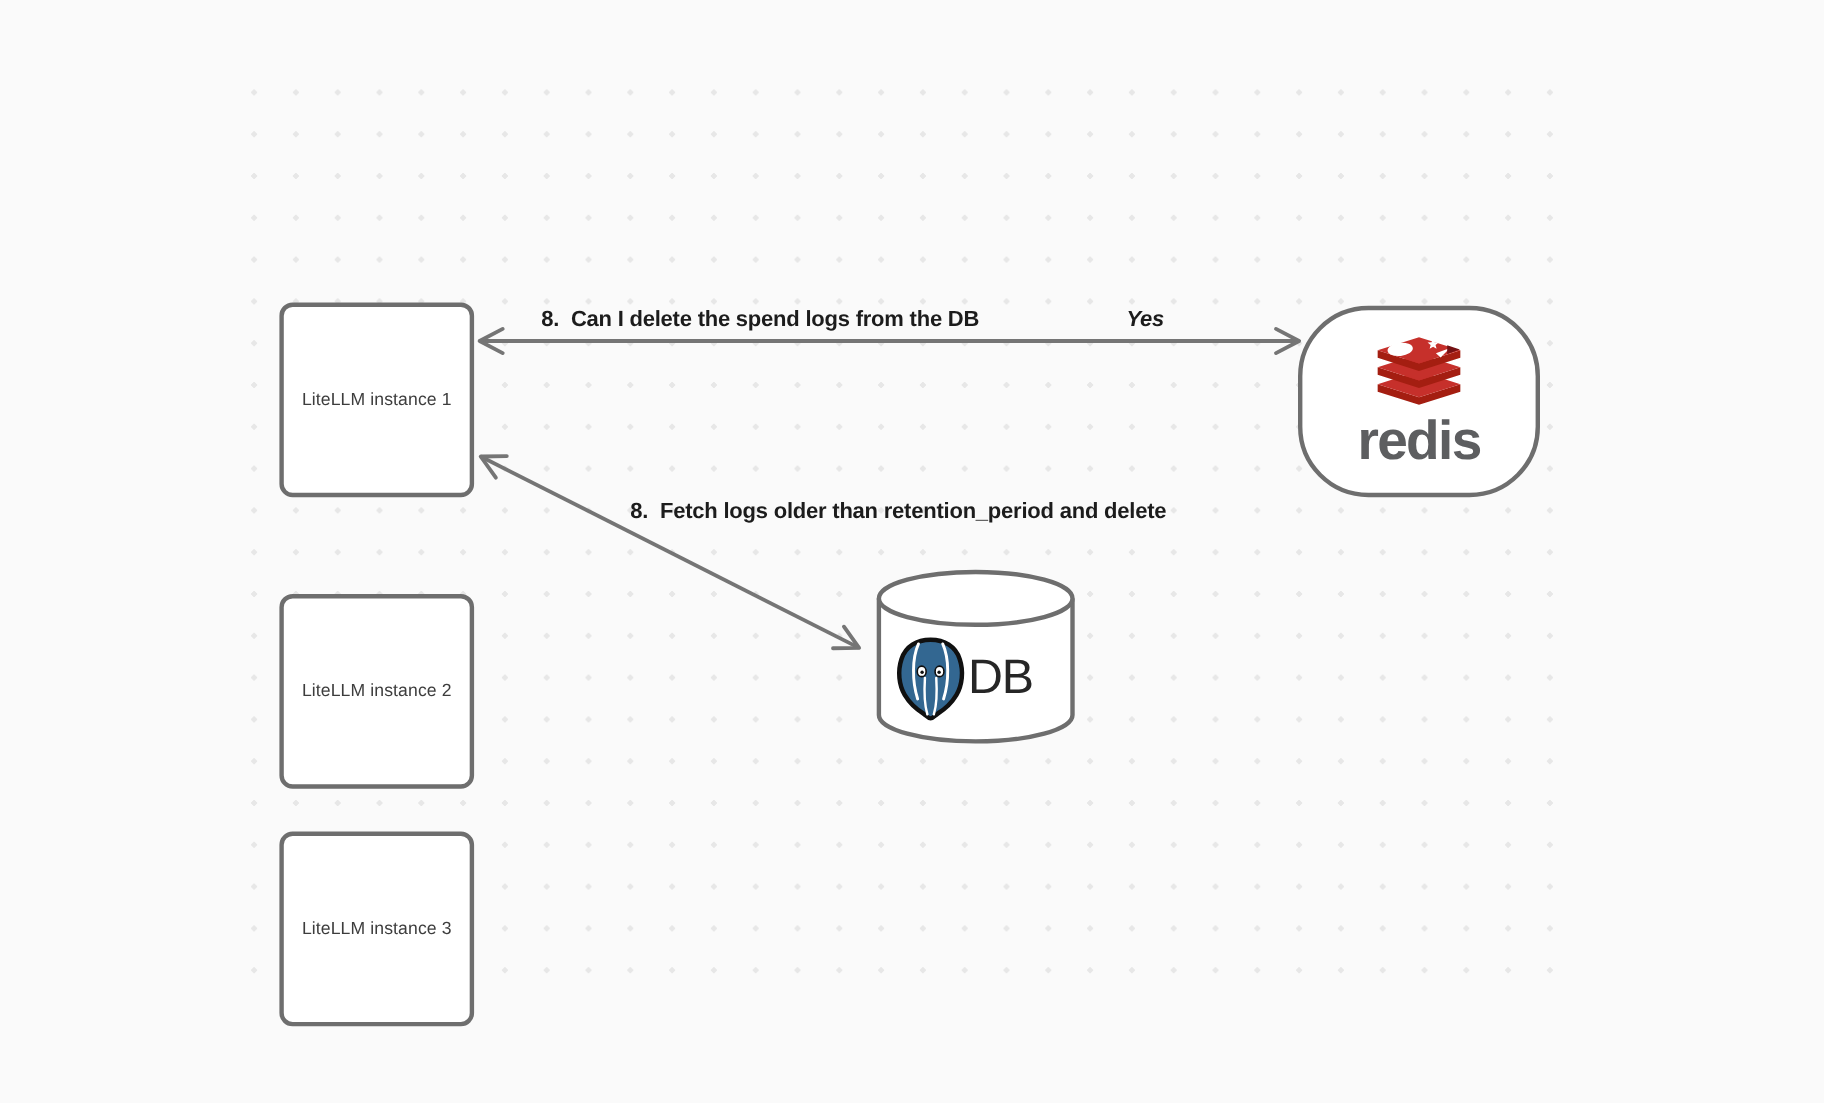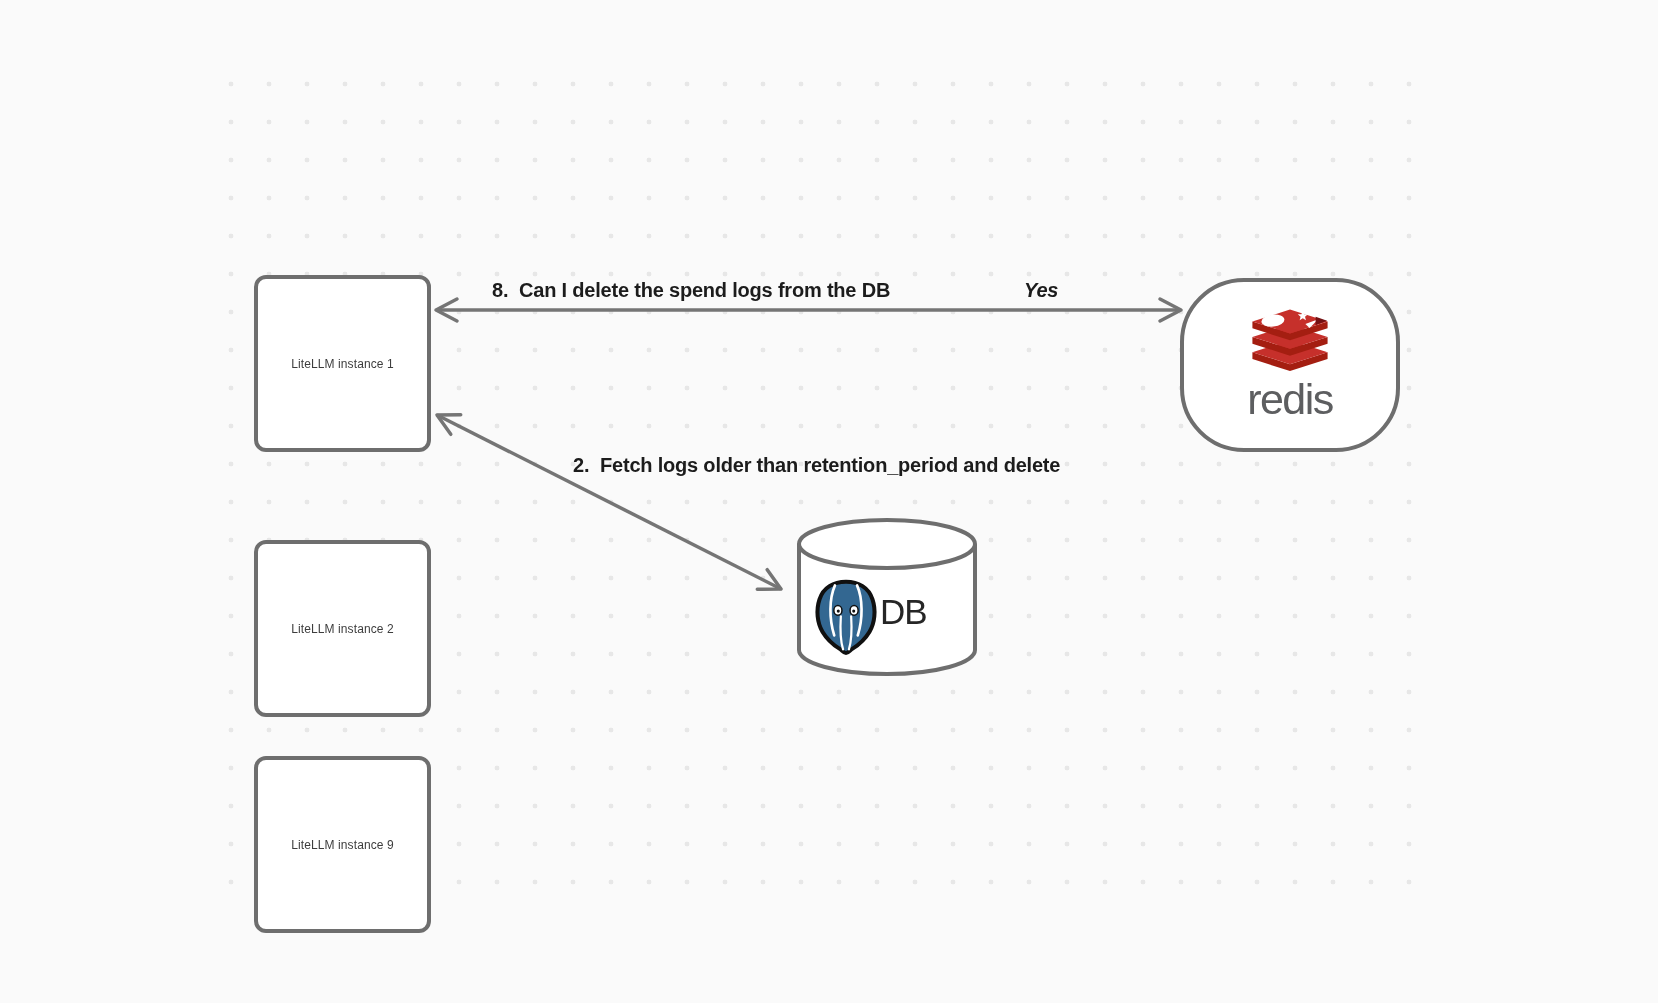--- a/index.html
+++ b/index.html
@@ -16,36 +16,36 @@
   }
   .arrows{position:absolute;left:0;top:0;width:1658px;height:1003px;}
   .node{
     position:absolute;background:#fff;
     border:4px solid var(--node_border,#6e6e6e);
     box-sizing:border-box;
     display:flex;align-items:center;justify-content:center;
   }
   .sqnode{width:177px;height:177px;border-radius:12px;left:254px;}
   .sqnode .nlabel{
-    font-size:12px;color:var(--node_text,#3d3d3d);letter-spacing:.1px;
+    font-size:16px;color:var(--node_text,#3d3d3d);letter-spacing:.1px;
   }
   .redisnode{
     left:1180px;top:278px;width:220px;height:174px;border-radius:64px;
     flex-direction:column;gap:3px;
   }
   .redis-word{
-    font-size:43px;font-weight:400;letter-spacing:-1.5px;
+    font-size:50px;font-weight:700;letter-spacing:-1.5px;
     color:var(--redis_wordmark,#5d5e60);line-height:1;
   }
   .cyl{position:absolute;left:795px;top:514px;width:184px;height:166px;}
   .cyl svg.shape{position:absolute;left:0;top:0;}
   .elephant{position:absolute;left:14px;top:64px;}
   .dbtext{
     position:absolute;left:85px;top:80px;
-    font-size:35px;font-weight:500;letter-spacing:-1px;
+    font-size:44px;font-weight:500;letter-spacing:-1px;
     color:var(--db_text,#262626);line-height:1;
   }
   .lbl{
     position:absolute;white-space:pre;
     font-size:20px;font-weight:700;letter-spacing:-0.2px;
     color:var(--label_text,#1c1c1c);line-height:22px;
   }
   .lbl-step1{left:492px;top:279px;}
   .lbl-yes{left:1024px;top:279px;font-style:italic;}
   .lbl-step2{left:573px;top:454px;}
@@ -71,21 +71,21 @@
     </g>
   </svg>
 
   <div class="node sqnode" style="top:275px;">
     <span class="nlabel">LiteLLM instance 1</span>
   </div>
   <div class="node sqnode" style="top:540px;">
     <span class="nlabel">LiteLLM instance 2</span>
   </div>
   <div class="node sqnode" style="top:756px;">
-    <span class="nlabel">LiteLLM instance 9</span>
+    <span class="nlabel">LiteLLM instance 3</span>
   </div>
 
   <div class="node redisnode">
     <svg width="82" height="66" viewBox="0 0 96 76" xmlns="http://www.w3.org/2000/svg">
 
       <g>
         <path d="M48,64 L4,50 L4,58 L48,72 L92,58 L92,50 Z" fill="var(--redis_red_dark,#a41e11)"></path>
         <path d="M48,36 L92,50 L48,64 L4,50 Z" fill="var(--redis_red,#c6302b)"></path>
       </g>
 
@@ -122,15 +122,15 @@
       <ellipse cx="39" cy="44" rx="5.5" ry="6.5" fill="#fff" stroke="#101010" stroke-width="2"></ellipse>
       <ellipse cx="61" cy="44" rx="5.5" ry="6.5" fill="#fff" stroke="#101010" stroke-width="2"></ellipse>
       <circle cx="39.5" cy="45" r="2.1" fill="#101010"></circle>
       <circle cx="60.5" cy="45" r="2.1" fill="#101010"></circle>
     </svg>
     <span class="dbtext">DB</span>
   </div>
 
   <div class="lbl lbl-step1">8.  Can I delete the spend logs from the DB</div>
   <div class="lbl lbl-yes">Yes</div>
-  <div class="lbl lbl-step2">2.  Fetch logs older than retention_period and delete</div>
+  <div class="lbl lbl-step2">8.  Fetch logs older than retention_period and delete</div>
 
 </div>
 
 </body></html>

